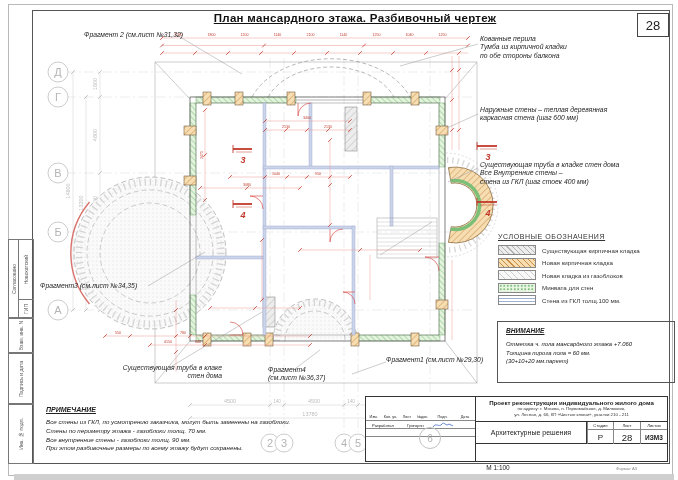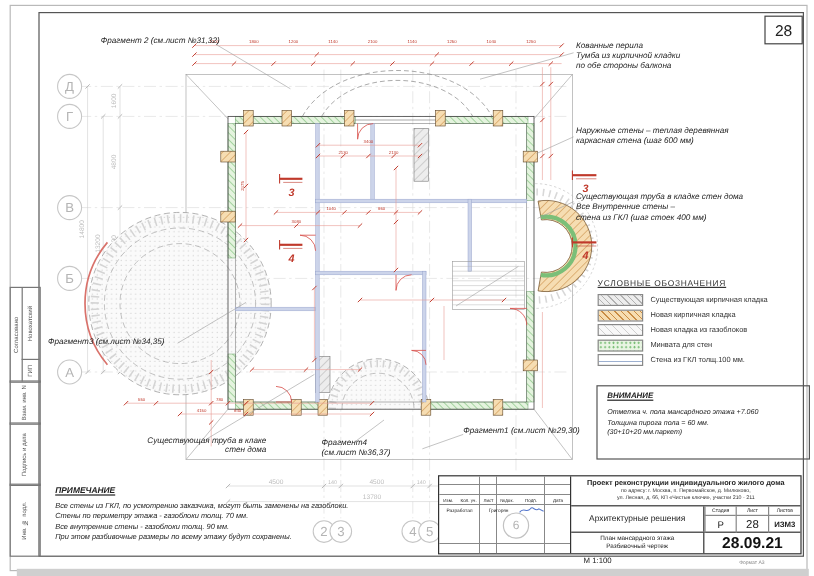--- a/index.html
+++ b/index.html
@@ -405,20 +405,21 @@
       <line x1="478" y1="44" x2="400" y2="66"></line>
       <line x1="478" y1="114" x2="447" y2="128"></line>
       <line x1="478" y1="168" x2="448" y2="182"></line>
       <line x1="148" y1="286" x2="205" y2="252"></line>
       <line x1="172" y1="366" x2="262" y2="312"></line>
       <line x1="296" y1="368" x2="320" y2="350"></line>
       <line x1="386" y1="362" x2="352" y2="374"></line>
     </g>
   </svg>
 
+  <div class="sheet-title abs">План мансардного этажа. Разбивочный чертеж</div>
   <div class="sheet-num abs">28</div>
 
   <div class="ann" style="left:84px;top:31px;">Фрагмент 2 (см.лист №31,32)</div>
 
   <div class="ann" style="left:480px;top:35px;">
     <div>Кованные перила</div>
     <div>Тумба из кирпичной кладки</div>
     <div>по обе стороны балкона</div>
   </div>
 
@@ -510,27 +511,20 @@
         <div class="tb-disc">Архитектурные решения</div>
         <div class="tb-slc">
           <div class="hd">Стадия</div>
           <div class="hd">Лист</div>
           <div class="hd">Листов</div>
           <div style="font-size:8px;">Р</div>
           <div style="font-size:9.5px;">28</div>
           <div style="font-size:6.5px;font-weight:bold;">ИЗМ3</div>
         </div>
       </div>
-      <div class="tb-bot">
-        <div class="tb-doc">
-          <div>План мансардного этажа</div>
-          <div>Разбивочный чертеж</div>
-        </div>
-        <div class="tb-date">28.09.21</div>
-      </div>
     </div>
   </div>
   <div class="bubble6 abs">6</div>
 
   <div class="scale abs">М 1:100</div>
   <div class="format abs">Формат А3</div>
 
   <div class="stamp" style="left:8px;top:239px;width:24px;height:78px;">
     <div style="position:absolute;left:0;top:0;width:9px;height:100%;border-right:0.5px solid #777;display:flex;align-items:center;justify-content:center;">
       <span class="vtext">Согласовано</span>

